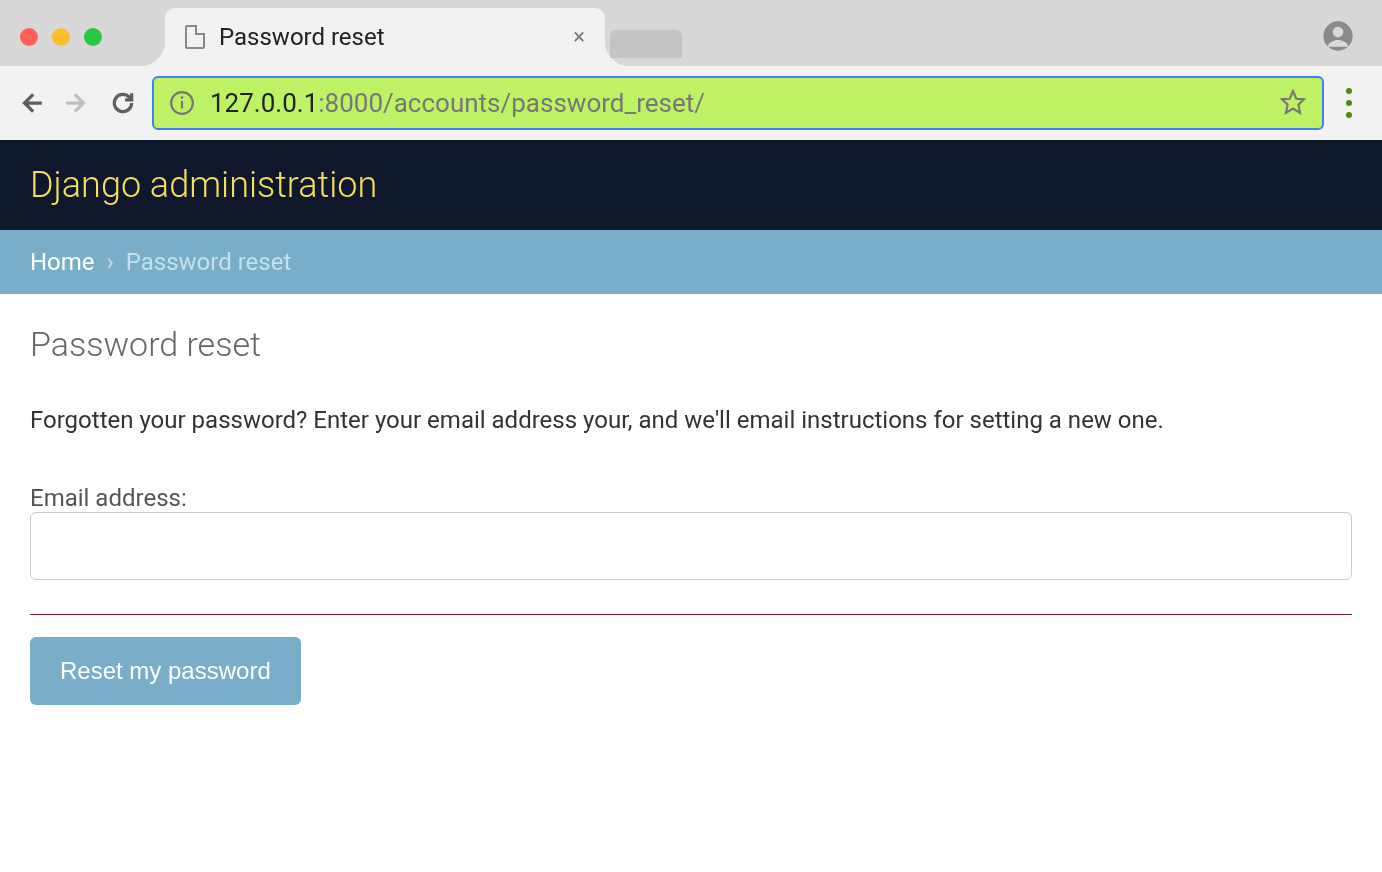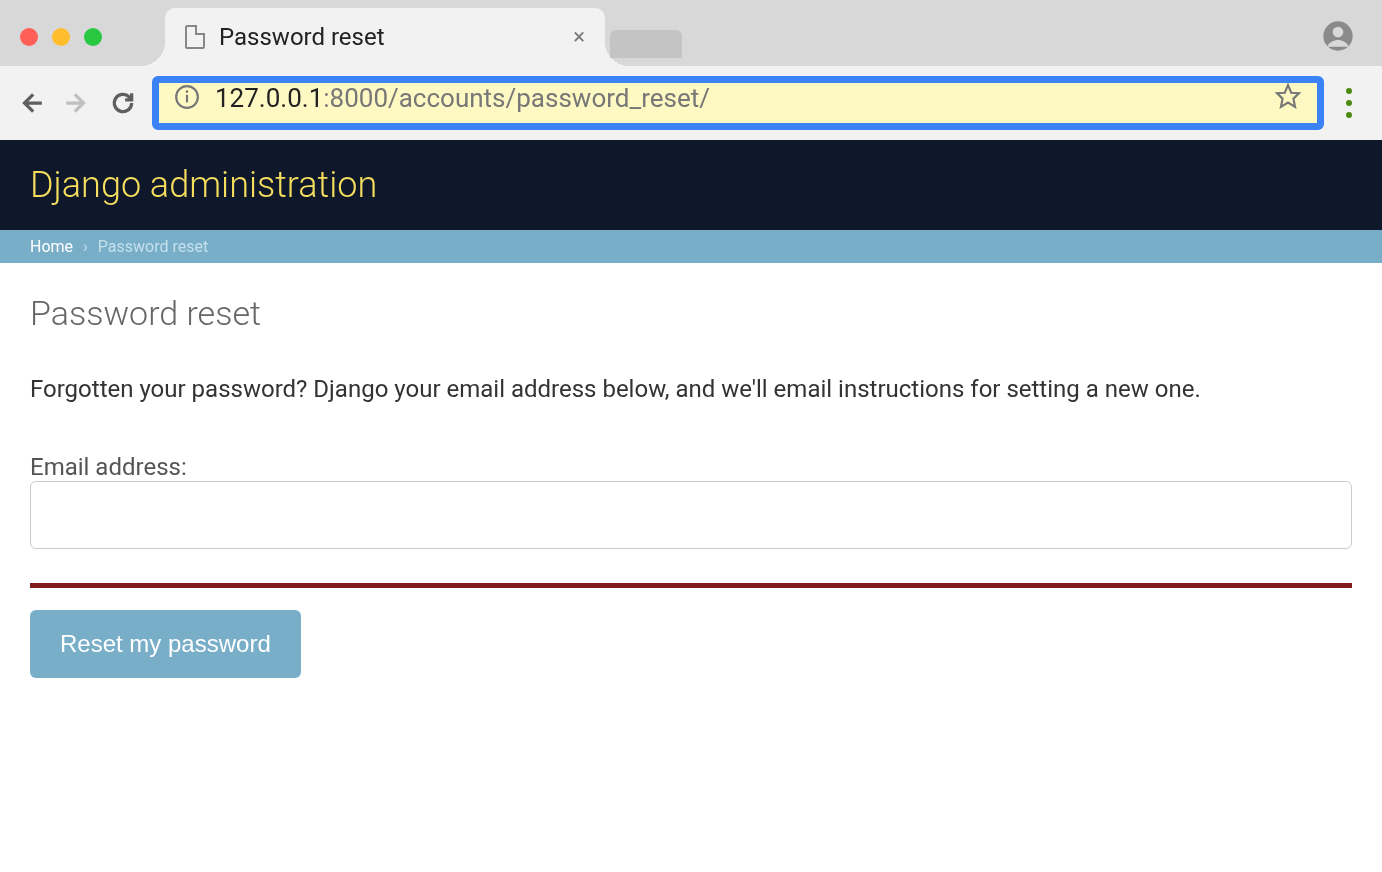--- a/index.html
+++ b/index.html
@@ -72,23 +72,23 @@
 
   .toolbar{
     height:74px; background:#f2f2f2;
     display:flex; align-items:center;
     padding:0 20px 0 14px; gap:12px;
   }
   .nav-btn{width:34px;height:34px;display:flex;align-items:center;justify-content:center;}
   .nav-svg{stroke:#5f5f5f;stroke-width:3;fill:none;}
   .nav-disabled .nav-svg{stroke:#bfbfbf;}
   .omnibox{
-    flex:1; height:54px; background:#fef9c3;
-    border:7px solid #3b82f6; border-radius:6px;
-    display:flex; 
+    flex:1; height:54px; background:#bef264;
+    border:2px solid #3b82f6; border-radius:6px;
+    display:flex; align-items:center;
     padding:0 14px; gap:14px;
     font-size:26px;
   }
   .info-icon{width:28px;height:28px;display:flex;align-items:center;justify-content:center;}
   .url-host{color:#222;}
   .url-path{color:#777;}
   .star-icon{width:28px;height:28px;}
   .kebab{display:flex;flex-direction:column;gap:6px;padding:0 10px;}
   .kebab span{width:6px;height:6px;border-radius:50%;background:#4f8a10;}
 
@@ -97,22 +97,22 @@
     background:#0f172a;
     padding:24px 30px;
   }
   .dj-header h1{
     color:#f5dd5d;
     font-weight:300;
     font-size:36px;
   }
   .dj-breadcrumbs{
     background:#79aec8;
-    padding:7px 30px;
-    font-size:16px;
+    padding:18px 30px;
+    font-size:24px;
     color:#c4e0ed;
   }
   .dj-breadcrumbs a{color:#fff;text-decoration:none;}
   .dj-breadcrumbs .sep{color:#c4e0ed;margin:0 6px;}
   .dj-content{
     padding:30px 30px 60px;
   }
   .dj-content h1.page-title{
     color:#666; font-weight:300; font-size:34px;
     margin-bottom:38px;
@@ -124,21 +124,21 @@
   .field-label{
     color:#555; font-size:24px; 
   }
   .email-input{
     width:100%; height:68px;
     border:1px solid #ccc; border-radius:6px;
     font-size:22px; padding:0 14px;
   }
   .submit-row{
     margin-top:34px; padding-top:22px;
-    border-top:5px solid #7f1d1d;
+    border-top:1px solid #7f1d1d;
   }
   .submit-btn{
     background:#79aec8; color:#fff;
     border:none; border-radius:6px;
     font-size:24px; padding:20px 30px;
     cursor:pointer;
   }
 </style>
 </head>
 <body>
@@ -215,21 +215,21 @@
 </div>
 
 <div class="dj-breadcrumbs">
   <a href="#">Home</a>
   <span class="sep">›</span>
   <span>Password reset</span>
 </div>
 
 <div class="dj-content">
   <h1 class="page-title">Password reset</h1>
-  <p class="help-text">Forgotten your password? Django your email address below, and we'll email instructions for setting a new one.</p>
+  <p class="help-text">Forgotten your password? Enter your email address your, and we'll email instructions for setting a new one.</p>
 
   <div>
     <div class="field-label">Email address:</div>
     <input type="email" class="email-input" value="" style="">
   </div>
 
   <div class="submit-row">
     <button class="submit-btn">Reset my password</button>
   </div>
 </div>

